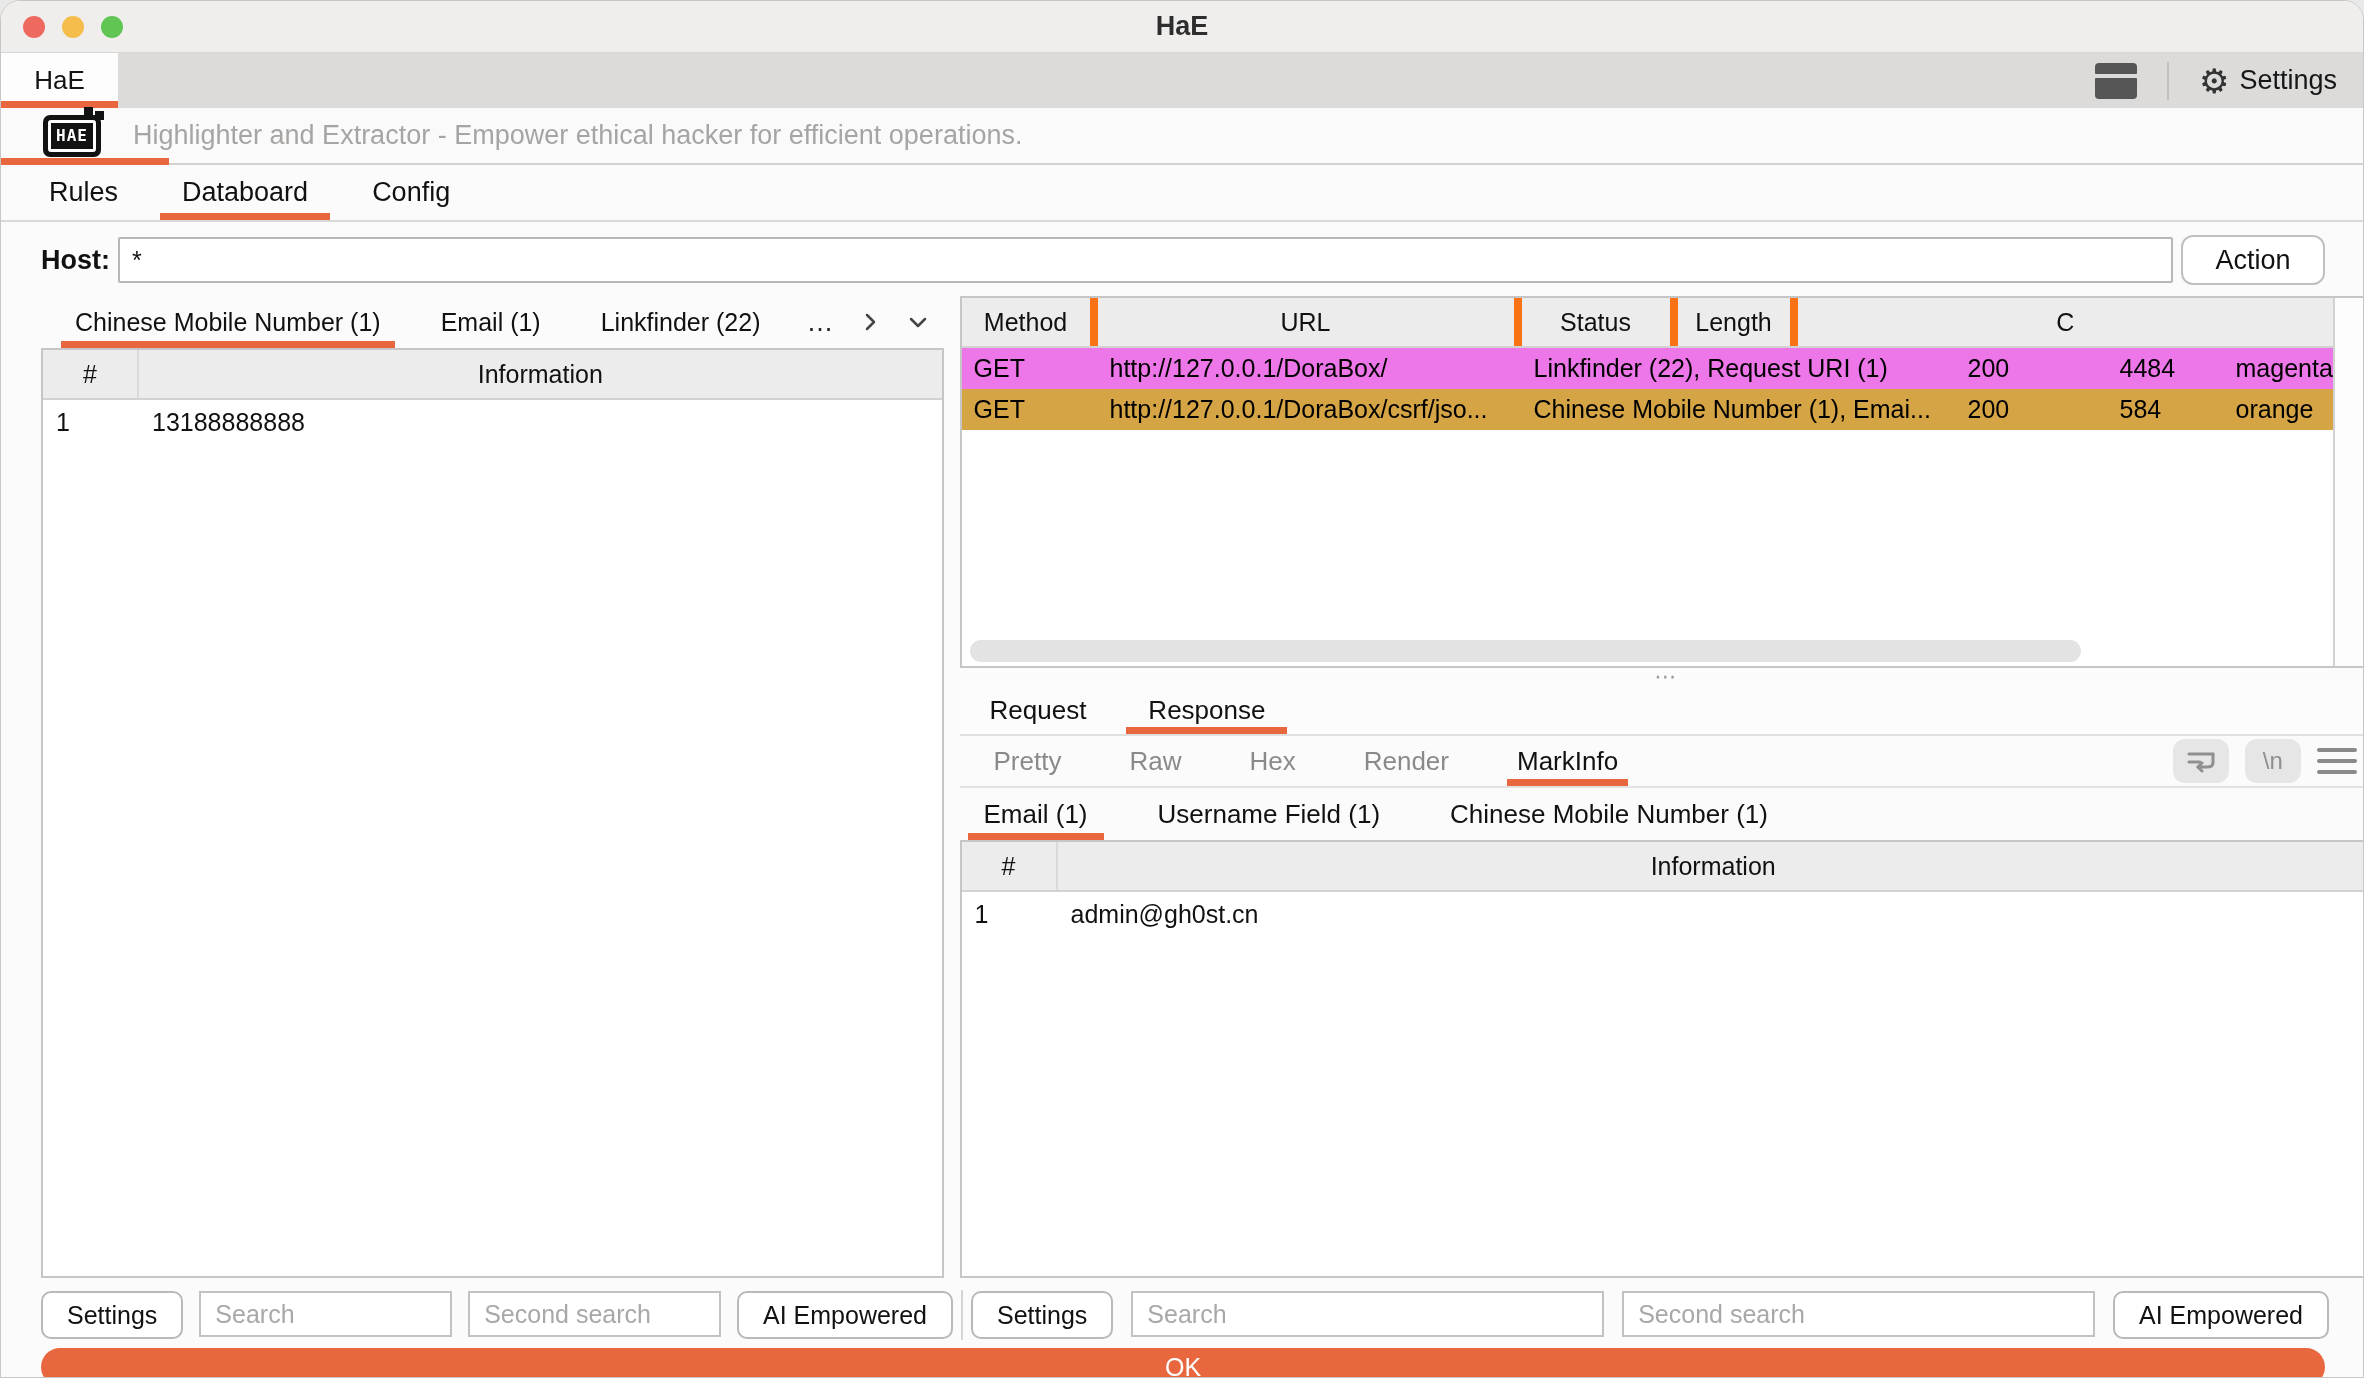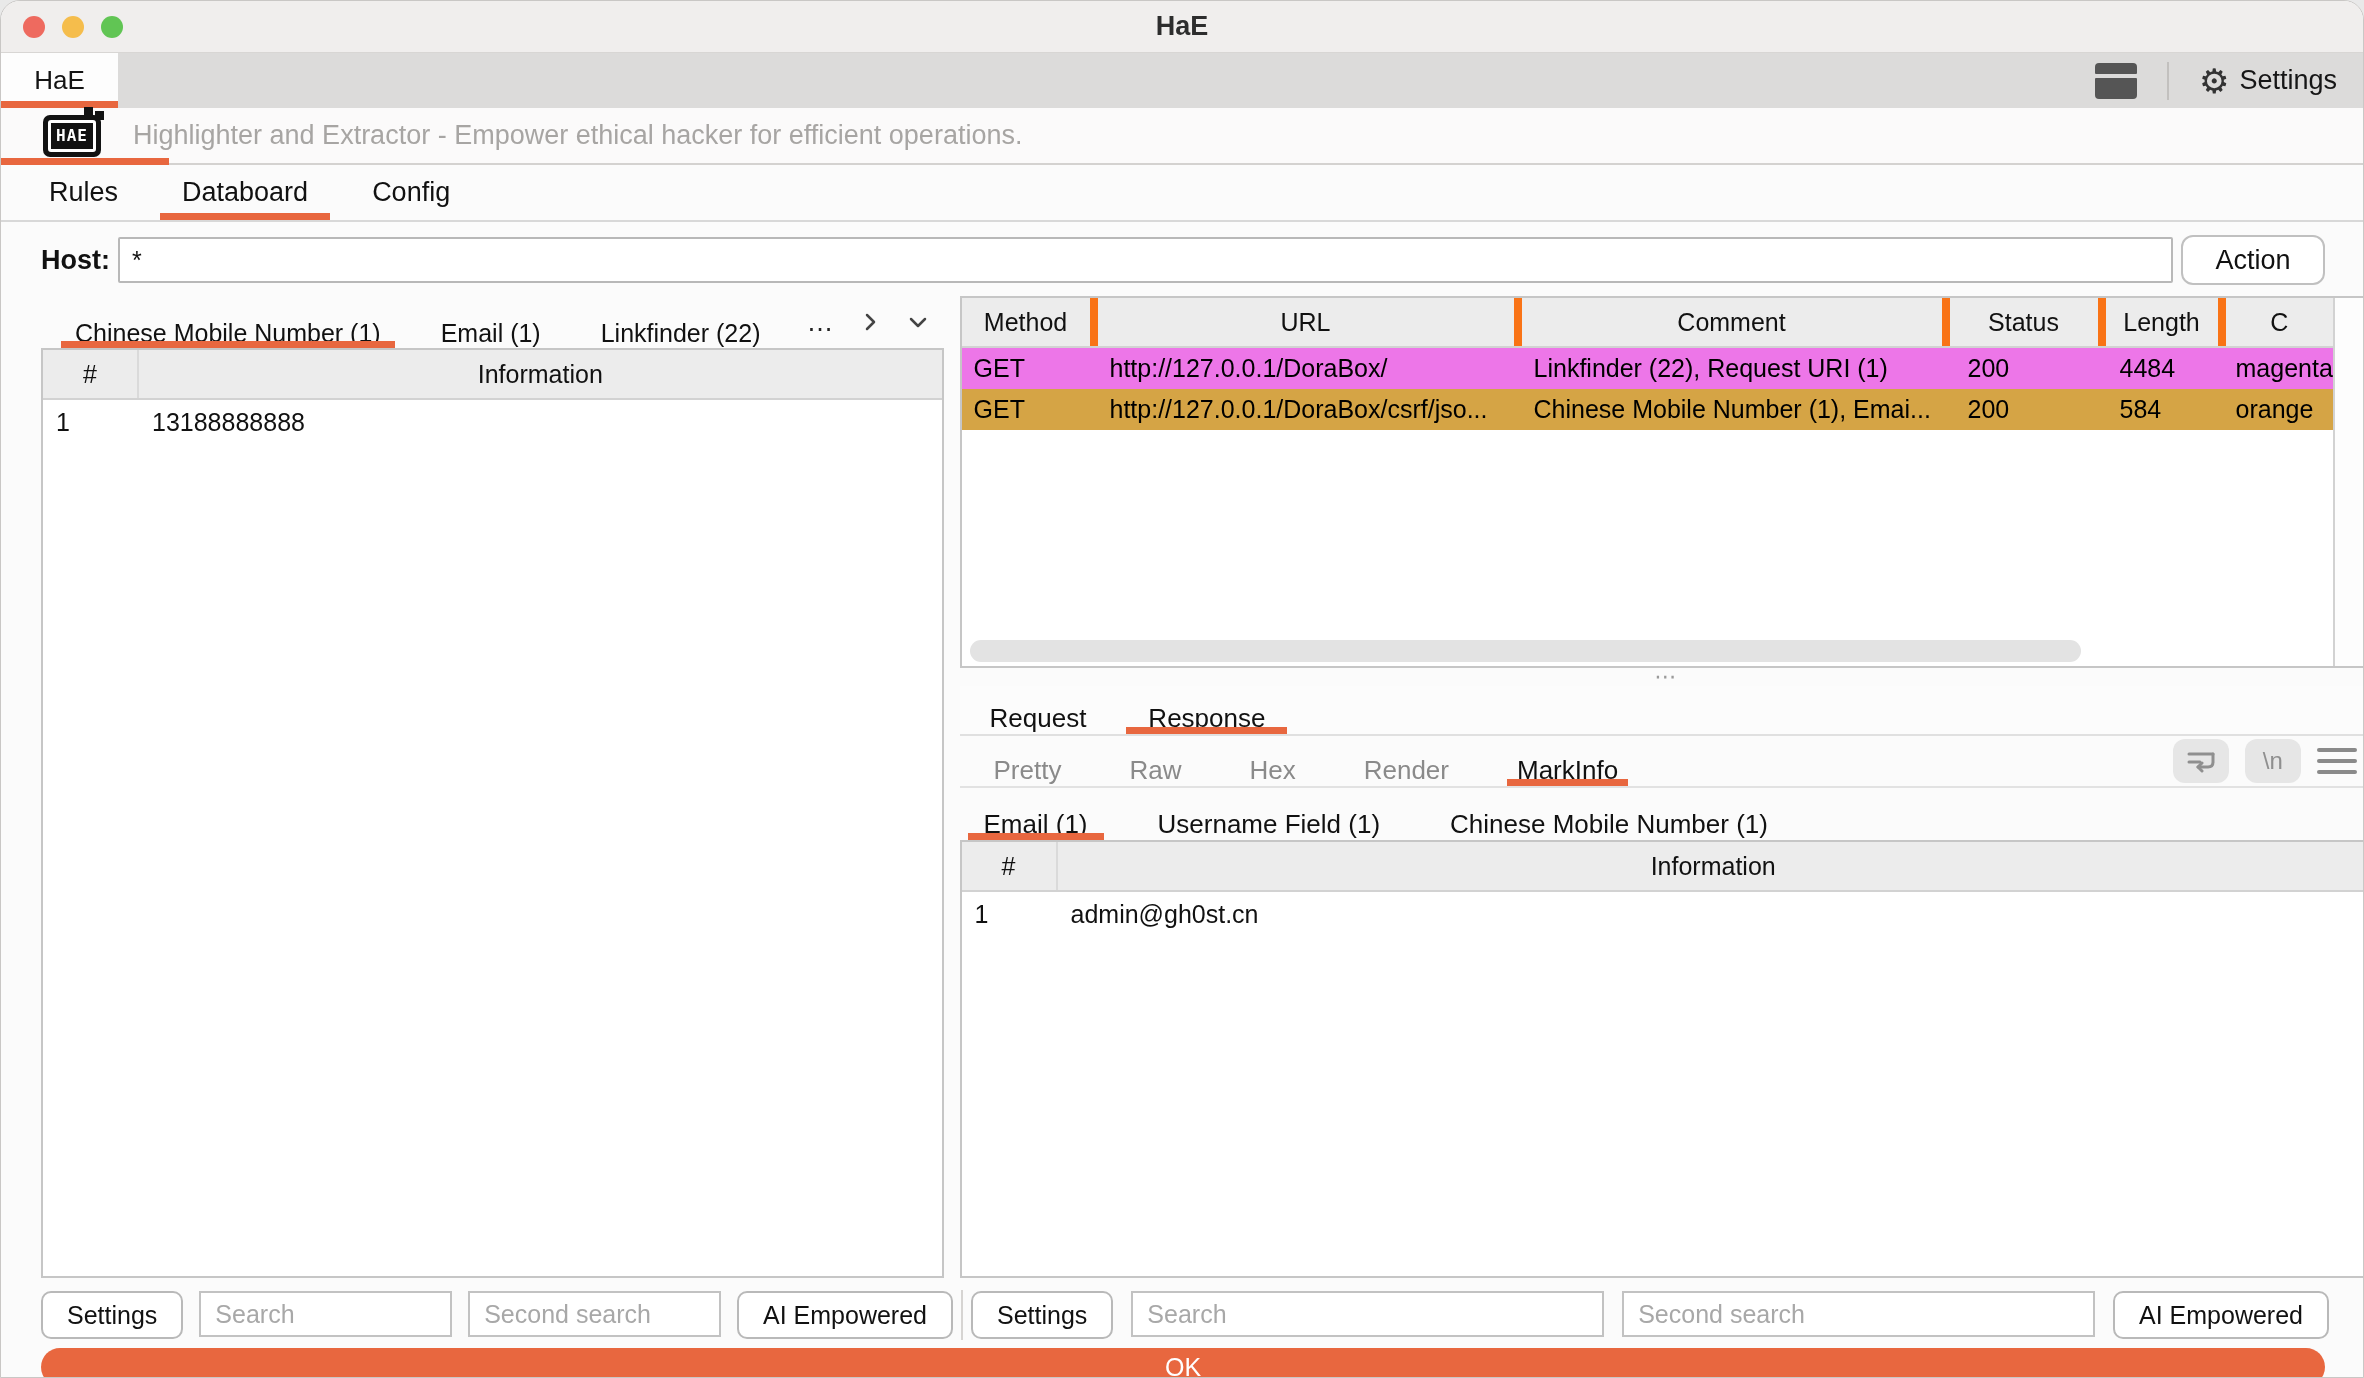--- a/index.html
+++ b/index.html
@@ -59,21 +59,21 @@
                font-size:27px; color:#111; font-family:"Liberation Sans",sans-serif; }
 
   
   .panels{ display:flex; height:982px; padding:0 34px 0 40px; }
   .left-panel{ width:912px; display:flex; flex-direction:column; }
   .panel-divider{ width:2px; background:#d6d4d2; margin:0 8px; }
   .right-panel{ flex:1; display:flex; flex-direction:column; }
 
   
   .strip{ display:flex; align-items:stretch; font-size:25px; color:#111; }
-  .strip .tab{ position:relative; display:flex; align-items:flex-end; cursor:default; white-space:nowrap; }
+  .strip .tab{ position:relative; display:flex; align-items:center; cursor:default; white-space:nowrap; }
   .strip .tab .tabline{ position:absolute; left:0; right:0; bottom:0; height:7px; background:var(--accent); display:none; }
   .strip .tab.selected .tabline{ display:block; }
 
   .ptabs{ height:52px; padding-left:20px; }
   .ptabs .tab{ padding:0 14px; margin-right:32px; }
   .ptabs-overflow{ margin-left:auto; display:flex; align-items:center; gap:24px; padding-right:14px; color:#333; }
   .ellipsis-glyph{ font-size:27px; color:#222; line-height:1; }
   .chev{ width:24px; height:24px; }
 
   
@@ -247,21 +247,20 @@
 
     <div class="panel-divider"></div>
 
     <div class="right-panel">
 
       <div class="reqcard">
         <div class="reqmain">
           <div class="rhead">
             <div class="th c-method">Method</div>
             <div class="th c-url">URL</div>
-            <div class="th c-comment">Comment</div>
             <div class="th c-status">Status</div>
             <div class="th c-length">Length</div>
             <div class="th c-color">C</div>
           </div>
           <div class="rrow" style="background: rgb(237, 118, 232);">
             <div class="c-method">GET</div>
             <div class="c-url">http://127.0.0.1/DoraBox/</div>
             <div class="c-comment">Linkfinder (22), Request URI (1)</div>
             <div class="c-status">200</div>
             <div class="c-length">4484</div>

